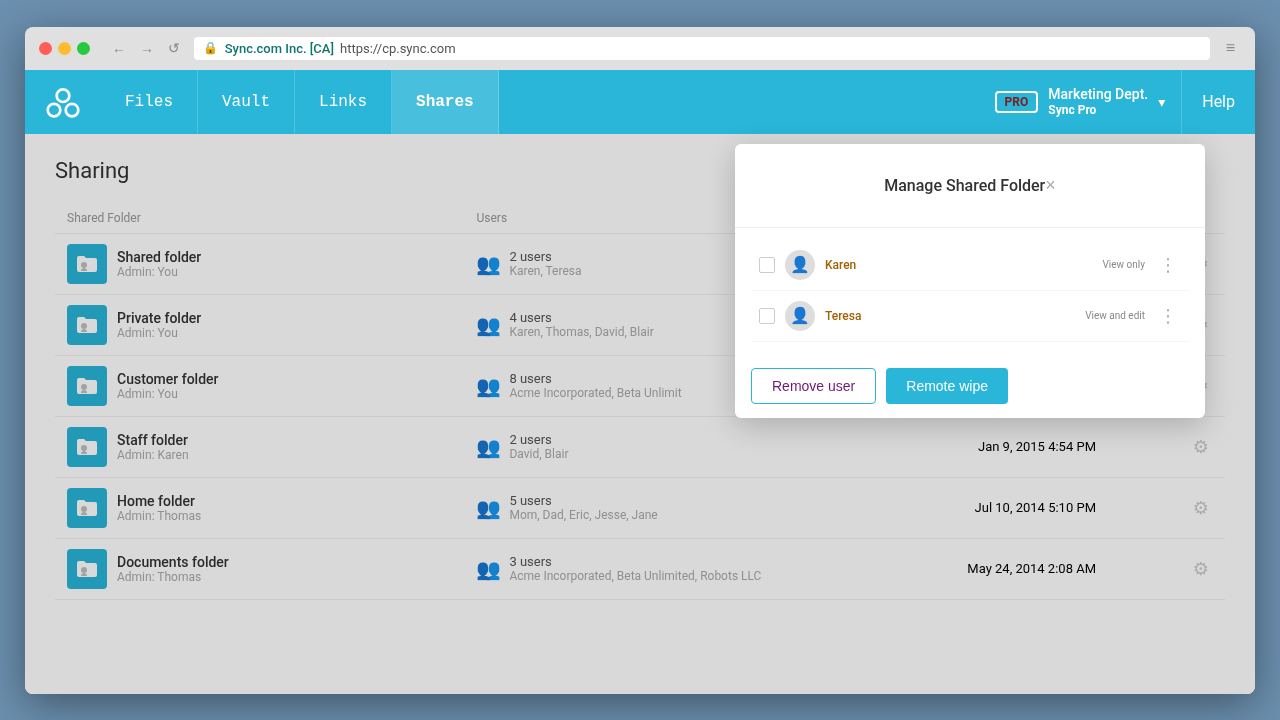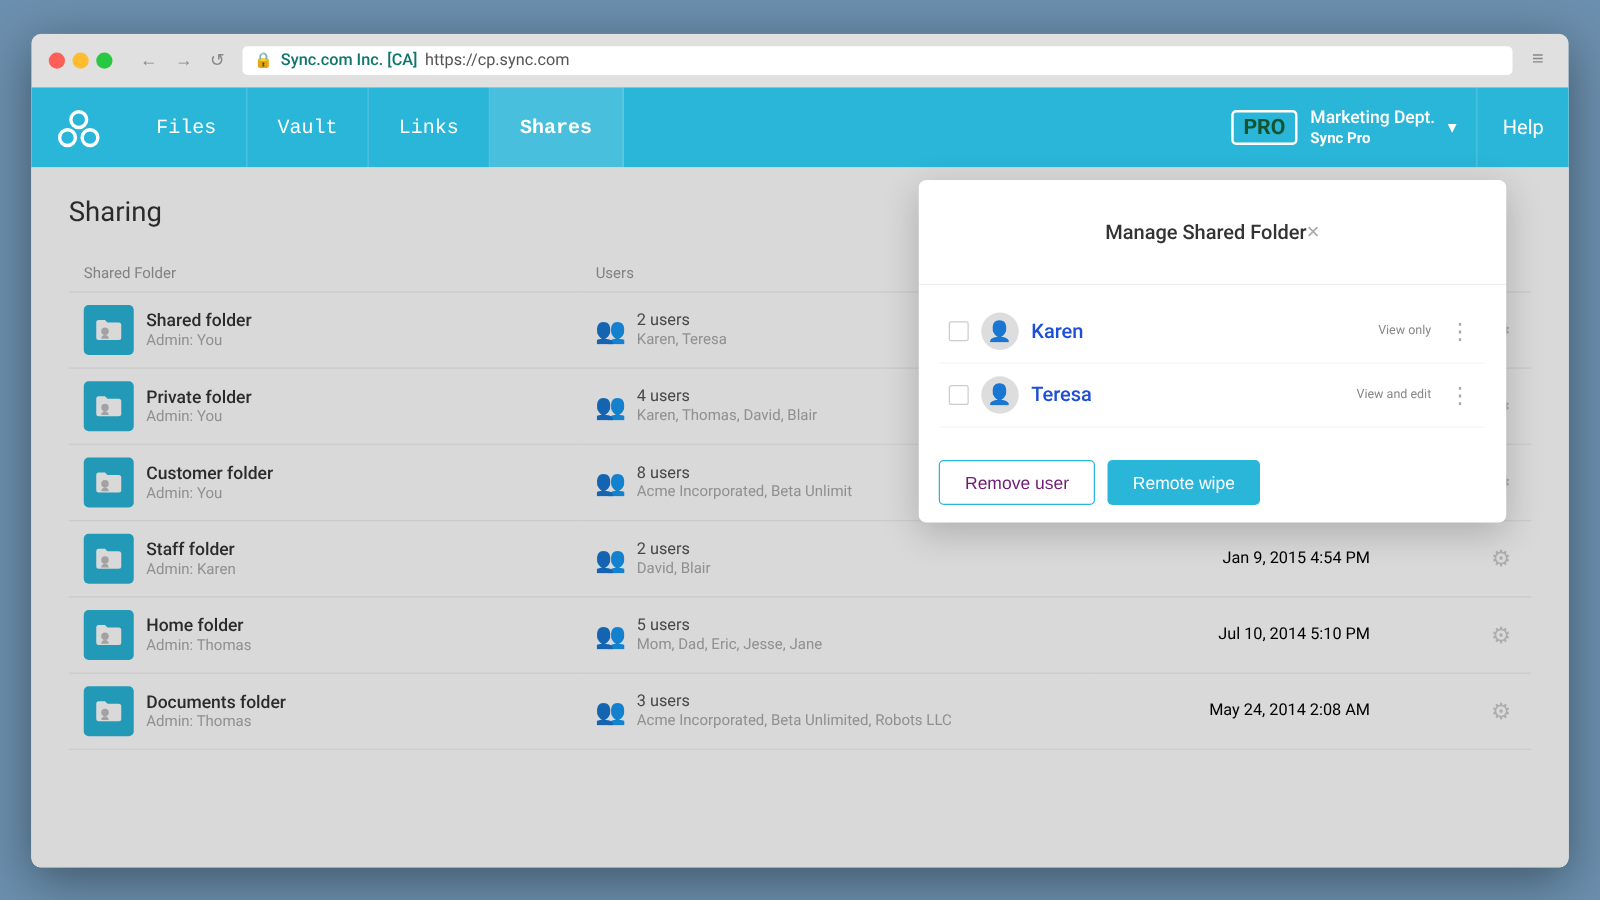--- a/index.html
+++ b/index.html
@@ -136,23 +136,23 @@
       align-items: center;
       gap: 10px;
       padding: 0 16px;
       color: white;
     }
 
     .pro-badge {
       border: 2px solid white;
       border-radius: 4px;
       padding: 2px 8px;
-      font-size: 17px;
+      font-size: 12px;
       font-weight: bold;
-      color: #14532d;
+      color: #7f1d1d;
     }
 
     .account-name {
       font-size: 14px;
       font-weight: 500;
       line-height: 1.3;
     }
 
     .account-name small {
       display: block;
@@ -323,22 +323,22 @@
       display: flex;
       align-items: center;
       justify-content: center;
       font-size: 16px;
       color: #888;
       flex-shrink: 0;
     }
 
     .user-name {
       flex: 1;
-      font-size: 16px;
-      color: #1d4ed8;
+      font-size: 12px;
+      color: #a16207;
       font-weight: 500;
     }
 
     .user-permission {
       font-size: 10px;
       color: #888;
     }
 
     .more-btn {
       background: none;

